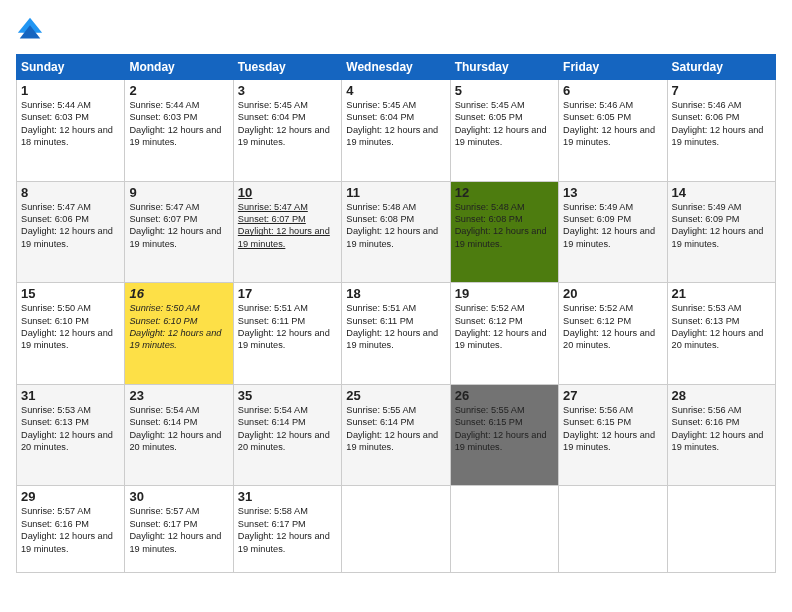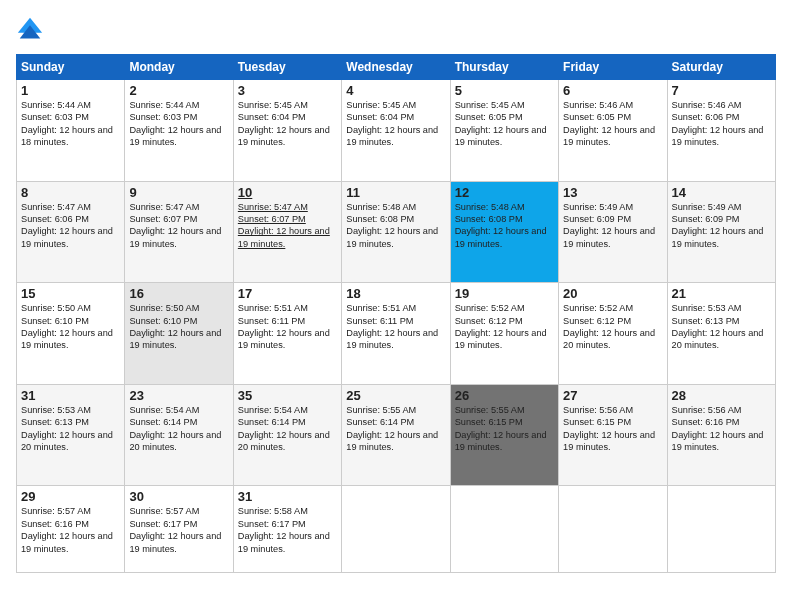--- a/index.html
+++ b/index.html
@@ -219,21 +219,21 @@
           </div>
         </td>
           <td style="background: rgb(245, 245, 245); margin-left: 37px;">
           <span class="day-number">11</span>
           <div class="day-info">
             <span>Sunrise: 5:48 AM</span><br>
             <span>Sunset: 6:08 PM</span><br>
             <span>Daylight: 12 hours and 19 minutes.</span>
           </div>
         </td>
-          <td style="background: #0ea5e9; margin-left: 24px;">
+          <td style="background: #4d7c0f; margin-left: 24px;">
           <span class="day-number">12</span>
           <div class="day-info">
             <span>Sunrise: 5:48 AM</span><br>
             <span>Sunset: 6:08 PM</span><br>
             <span>Daylight: 12 hours and 19 minutes.</span>
           </div>
         </td>
           <td style="background: rgb(245, 245, 245);">
           <span class="day-number">13</span>
           <div class="day-info">
@@ -253,21 +253,21 @@
         </tr>
         <tr>
           <td style="background: rgb(255, 255, 255);">
           <span class="day-number">15</span>
           <div class="day-info">
             <span>Sunrise: 5:50 AM</span><br>
             <span>Sunset: 6:10 PM</span><br>
             <span>Daylight: 12 hours and 19 minutes.</span>
           </div>
         </td>
-          <td style="background: #e5e5e5;">
+          <td style="background: #fde047; font-style: italic;">
           <span class="day-number">16</span>
           <div class="day-info">
             <span>Sunrise: 5:50 AM</span><br>
             <span>Sunset: 6:10 PM</span><br>
             <span>Daylight: 12 hours and 19 minutes.</span>
           </div>
         </td>
           <td style="background: rgb(255, 255, 255);">
           <span class="day-number">17</span>
           <div class="day-info">

